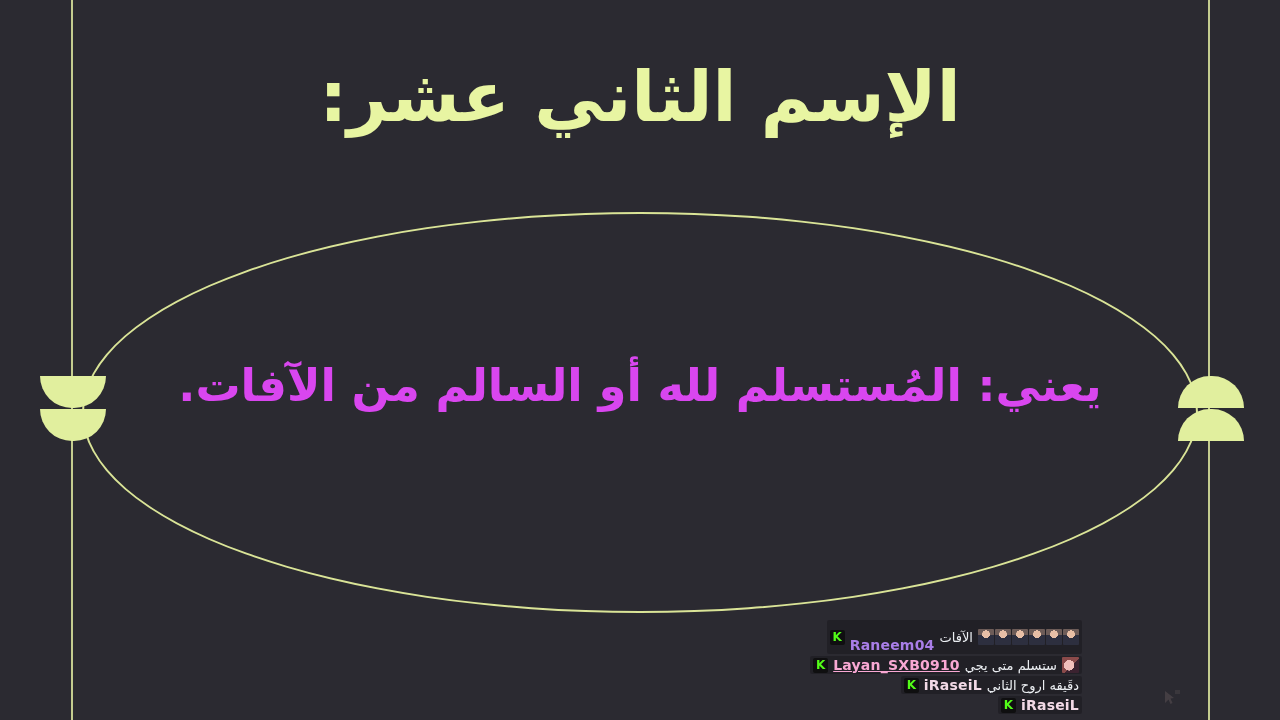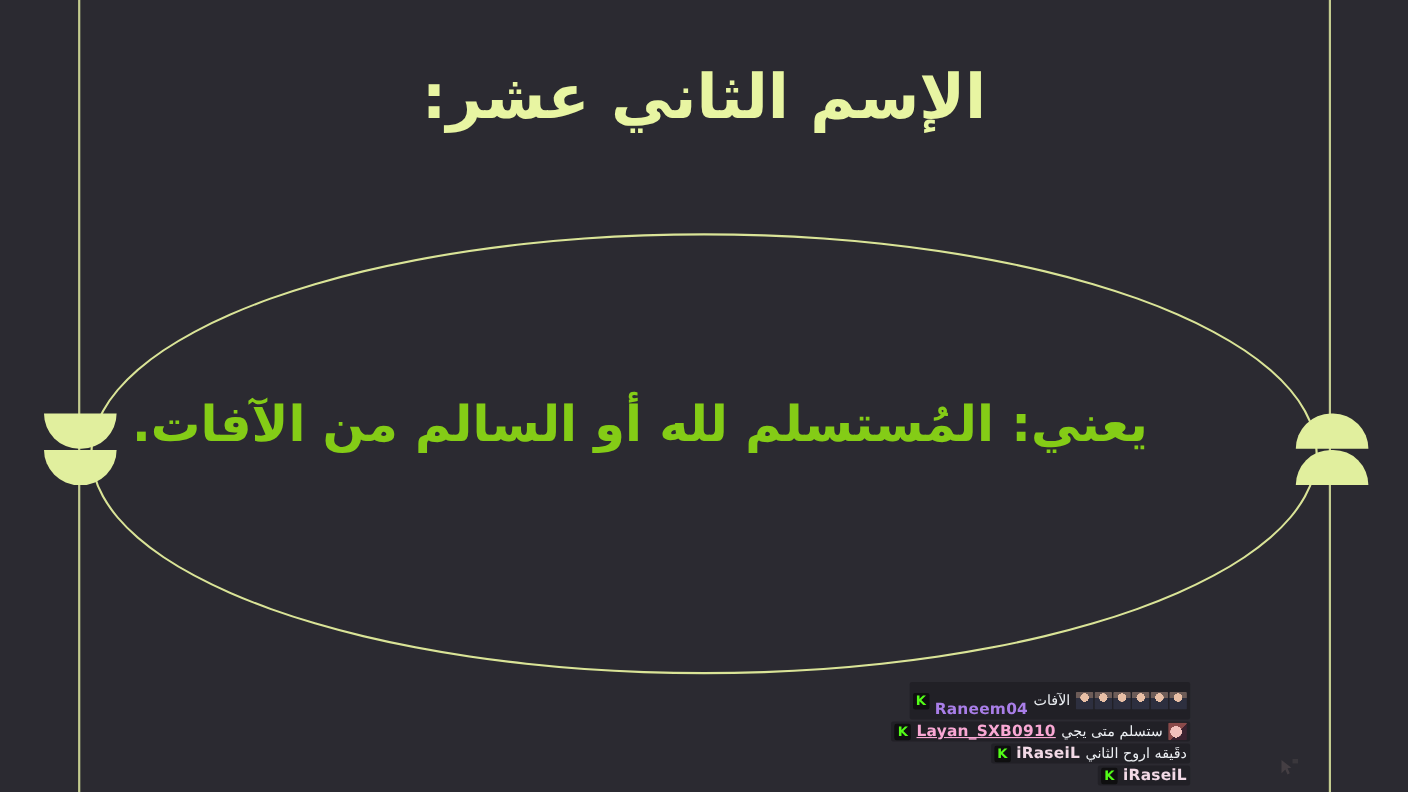--- a/index.html
+++ b/index.html
@@ -42,34 +42,34 @@
   }
 
   
   .slide-title {
     position: absolute;
     left: 0;
     top: 58px;
     width: 1280px;
     text-align: center;
     color: #e8f5a2;
-    font-size: 56px;
+    font-size: 70px;
     line-height: 1.12;
     font-weight: 700;
     direction: rtl;
     white-space: nowrap;
   }
   .body-block {
     position: absolute;
     left: 120px;
     top: 358px;
     width: 1040px;
-    text-align: left;
+    text-align: center;
     direction: rtl;
-    color: #84cc16;
+    color: #d946ef;
   }
   .body-line-1 {
     font-size: 45px;
     font-weight: 700;
     line-height: 1.25;
     white-space: nowrap;
   }
   .body-line-2 {
     font-size: 34px;
     font-weight: 700;

